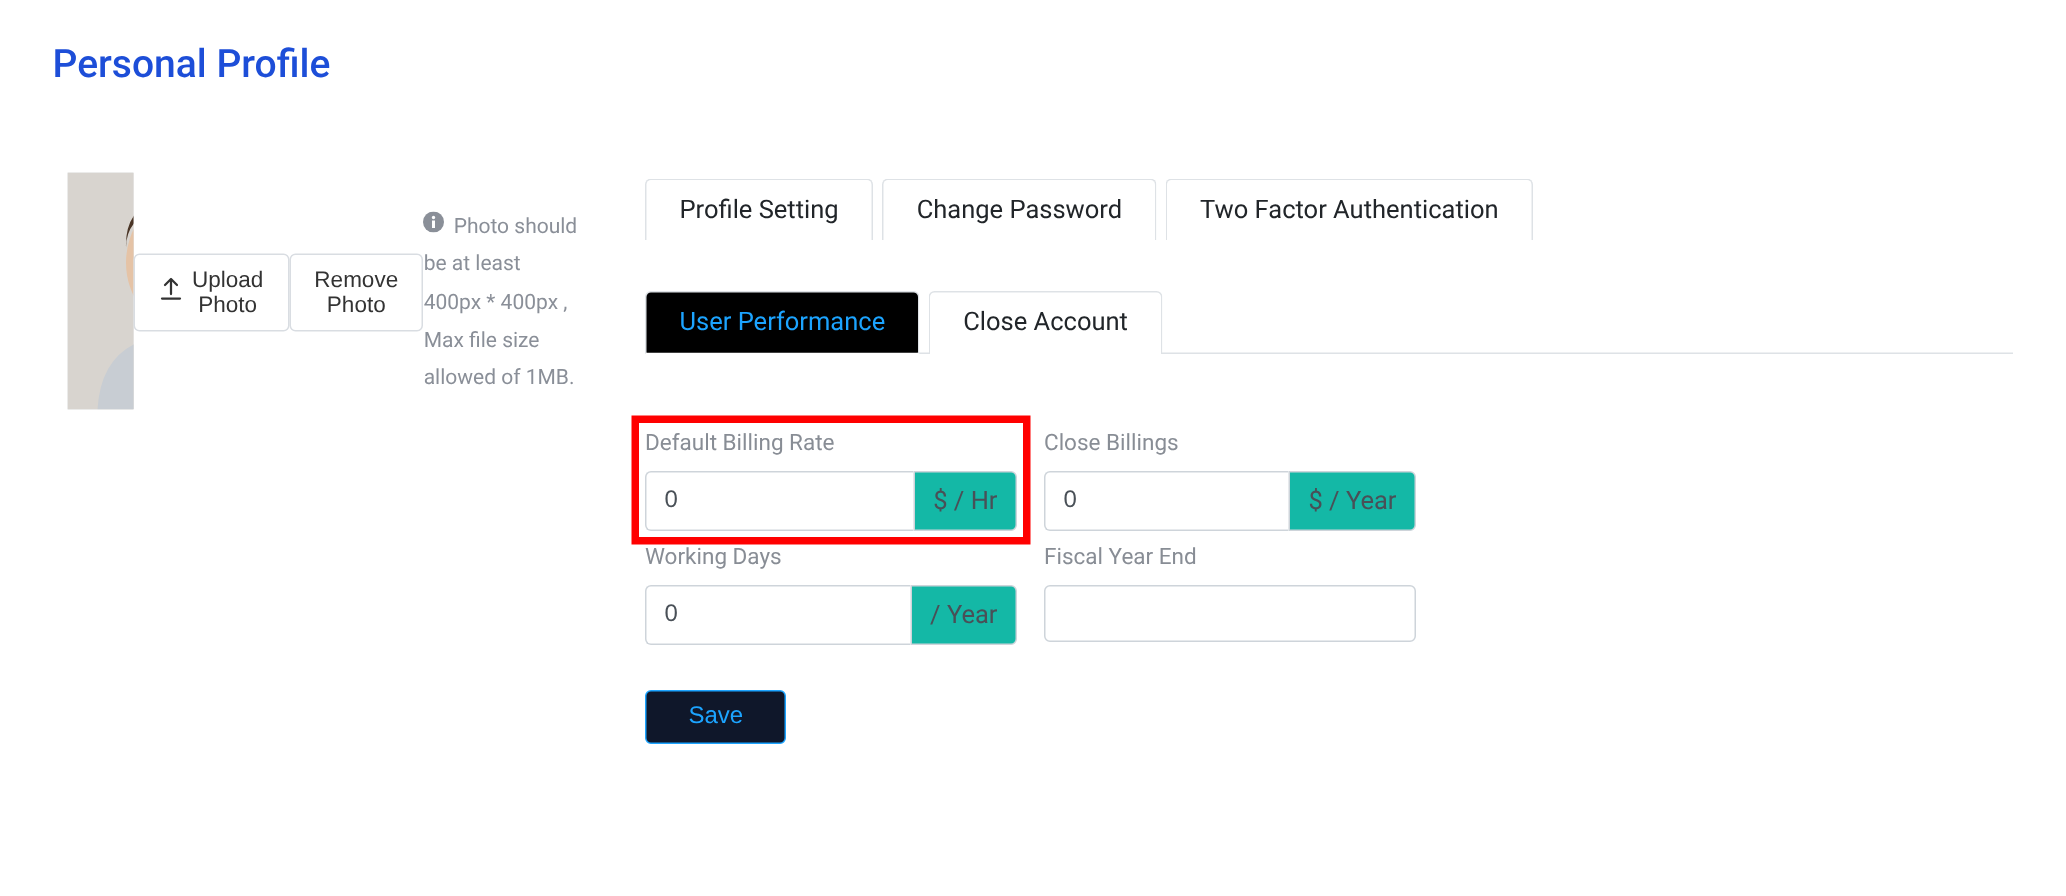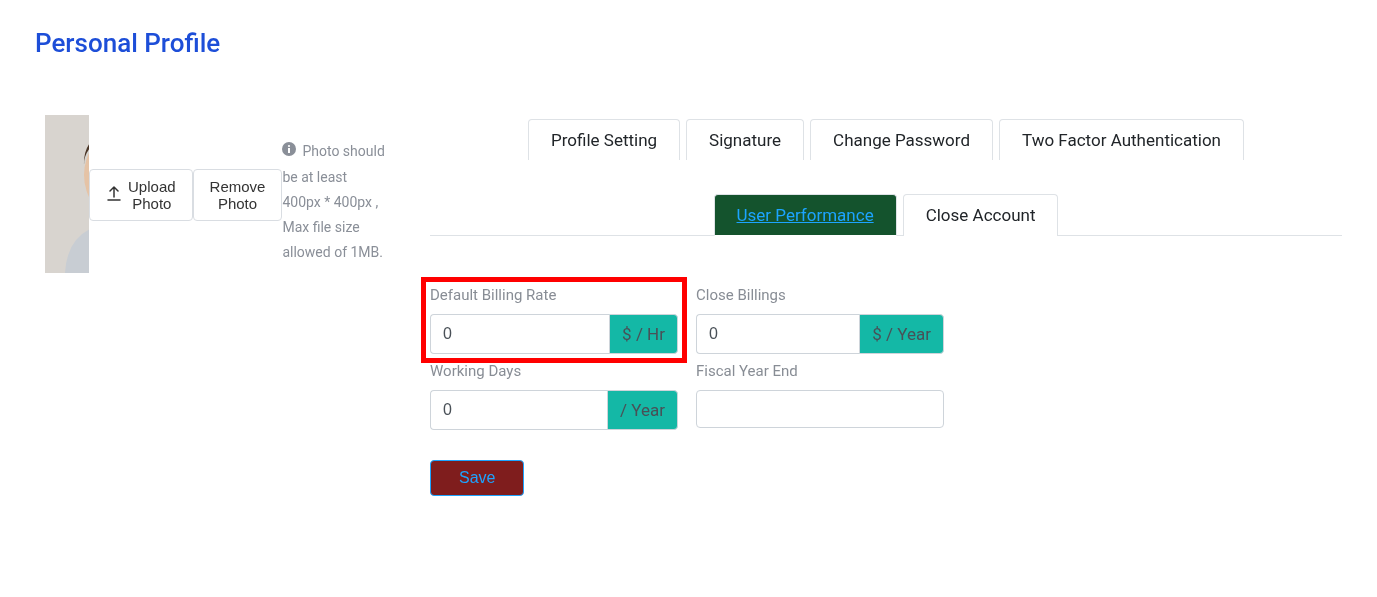--- a/index.html
+++ b/index.html
@@ -72,43 +72,41 @@
       position: absolute;
       left: 430px;
       top: 118px;
       right: 35px;
     }
     .tabs {
       display: flex;
       flex-wrap: wrap;
       border-bottom: 1px solid #dee2e6;
       gap: 17px 6px;
-      justify-content: center;
     }
     .tab {
       border: 1px solid #dee2e6;
       border-bottom: none;
       border-radius: 4px 4px 0 0;
       padding: 10px 22px;
       font-size: 17px;
       color: #212529;
       background: #fff;
       cursor: pointer;
       position: relative;
     }
     .tab.inactive-top {
       top: 1px;
     }
     .tab.active {
       color: #1ca4ff;
-      background: #14532d;
+      background: #000000;
       border-color: #dee2e6;
       top: 1px;
       border-bottom: 1px solid #fff;
-      text-decoration: underline;
     }
     .tab-row-break {
       flex-basis: 100%;
       height: 0;
     }
     .form-area {
       margin-top: 50px;
       display: flex;
       flex-wrap: wrap;
       gap: 8px 18px;
@@ -152,21 +150,21 @@
       border-radius: 0 4px 4px 0;
       padding: 9px 12px;
       font-size: 17px;
       color: #495057;
       white-space: nowrap;
     }
     .save-btn {
       margin-top: 30px;
       border: 1px solid #1ca4ff;
       color: #1ca4ff;
-      background: #7f1d1d;
+      background: #0f172a;
       border-radius: 4px;
       padding: 8px 28px;
       font-size: 16px;
       cursor: pointer;
     }
   </style>
 </head>
 <body>
 
 <h1 class="page-title">Personal Profile</h1>
@@ -209,21 +207,20 @@
         <circle cx="7" cy="4" r="1.1" fill="#fff"></circle>
       </svg>
     </span><span>Photo should be at least 400px * 400px ,</span><br>
     <span>Max file size allowed of 1MB.</span>
   </div>
 </div>
 
 <div class="right-column">
   <div class="tabs">
     <div class="tab inactive-top">Profile Setting</div>
-    <div class="tab inactive-top">Signature</div>
     <div class="tab inactive-top">Change Password</div>
     <div class="tab inactive-top">Two Factor Authentication</div>
     <div class="tab-row-break"></div>
     <div class="tab active">User Performance</div>
     <div class="tab inactive-top">Close Account</div>
   </div>
 
   <div class="form-area">
 
     <div class="form-group highlighted">

